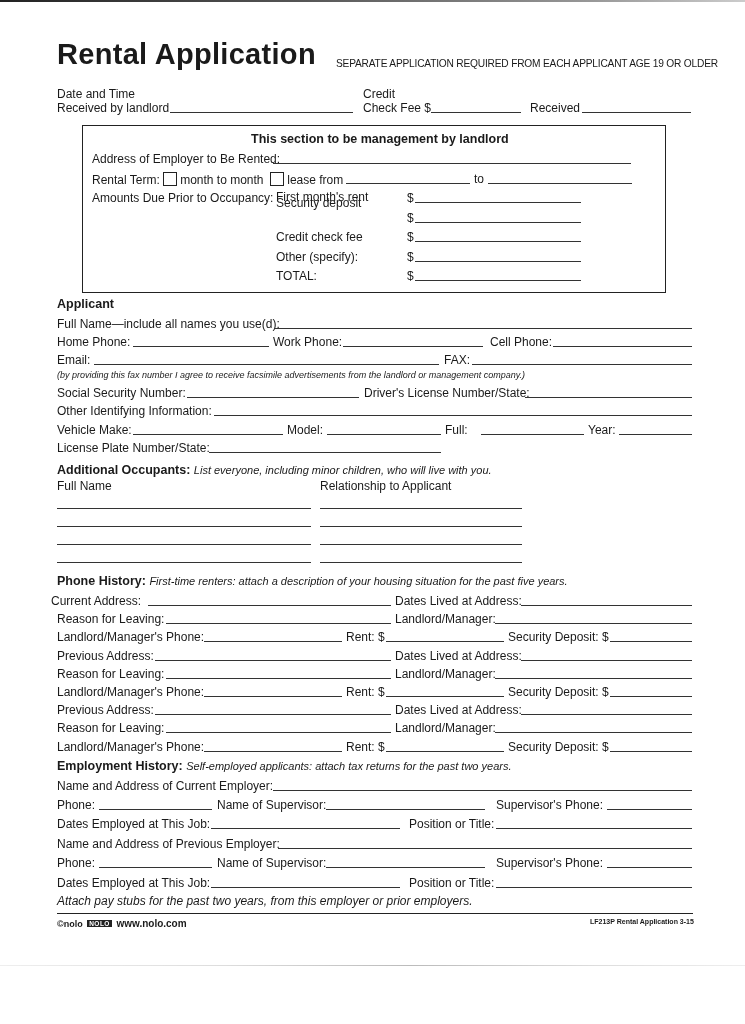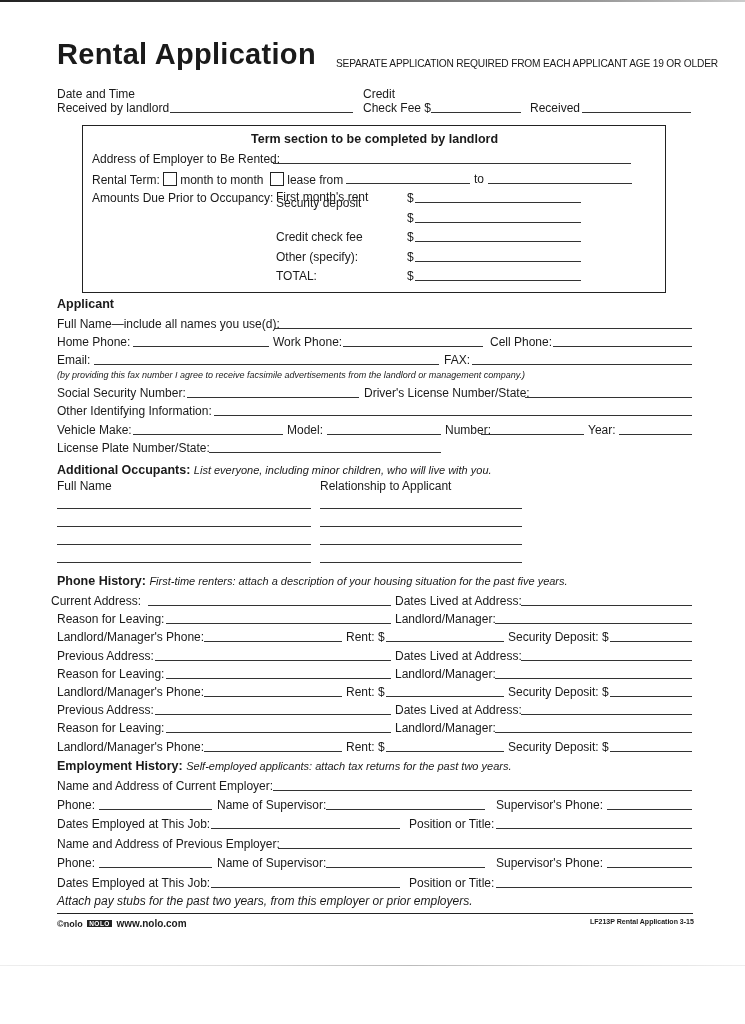--- a/index.html
+++ b/index.html
@@ -40,21 +40,21 @@
 <div class="abs lbl" style="left:57px;top:101px;">Received by landlord</div>
 <div class="line" style="left:170px;top:112px;width:183px;"></div>
 
 <div class="abs lbl" style="left:363px;top:87px;">Credit</div>
 <div class="abs lbl" style="left:363px;top:101px;">Check Fee $</div>
 <div class="line" style="left:431px;top:112px;width:90px;"></div>
 <div class="abs lbl" style="left:530px;top:101px;">Received</div>
 <div class="line" style="left:582px;top:112px;width:109px;"></div>
 
 <div class="box"></div>
-<div class="abs boxhead" style="left:251px;top:132px;">Term section to be completed by landlord</div>
+<div class="abs boxhead" style="left:251px;top:132px;">This section to be management by landlord</div>
 
 <div class="abs lbl" style="left:92px;top:152px;">Address of Employer to Be Rented:</div>
 <div class="line" style="left:273px;top:163px;width:358px;"></div>
 
 <div class="abs lbl" style="left:92px;top:172px;">
   <span>Rental Term:</span>
   <span class="cb"></span><span>month to month</span>
   &nbsp;<span class="cb"></span><span>lease from</span>
 </div>
 <div class="line" style="left:346px;top:183px;width:124px;"></div>
@@ -107,21 +107,21 @@
 <div class="abs lbl" style="left:364px;top:386px;">Driver's License Number/State:</div>
 <div class="line" style="left:525px;top:397px;width:167px;"></div>
 
 <div class="abs lbl" style="left:57px;top:404px;">Other Identifying Information:</div>
 <div class="line" style="left:214px;top:415px;width:478px;"></div>
 
 <div class="abs lbl" style="left:57px;top:423px;">Vehicle Make:</div>
 <div class="line" style="left:133px;top:434px;width:150px;"></div>
 <div class="abs lbl" style="left:287px;top:423px;">Model:</div>
 <div class="line" style="left:327px;top:434px;width:114px;"></div>
-<div class="abs lbl" style="left:445px;top:423px;">Number:</div>
+<div class="abs lbl" style="left:445px;top:423px;">Full:</div>
 <div class="line" style="left:481px;top:434px;width:103px;"></div>
 <div class="abs lbl" style="left:588px;top:423px;">Year:</div>
 <div class="line" style="left:619px;top:434px;width:73px;"></div>
 
 <div class="abs lbl" style="left:57px;top:441px;">License Plate Number/State:</div>
 <div class="line" style="left:209px;top:452px;width:232px;"></div>
 
 <div class="abs sechead" style="left:57px;top:463px;">
   <span>Additional Occupants:</span>
   <span class="ital">List everyone, including minor children, who will live with you.</span>

